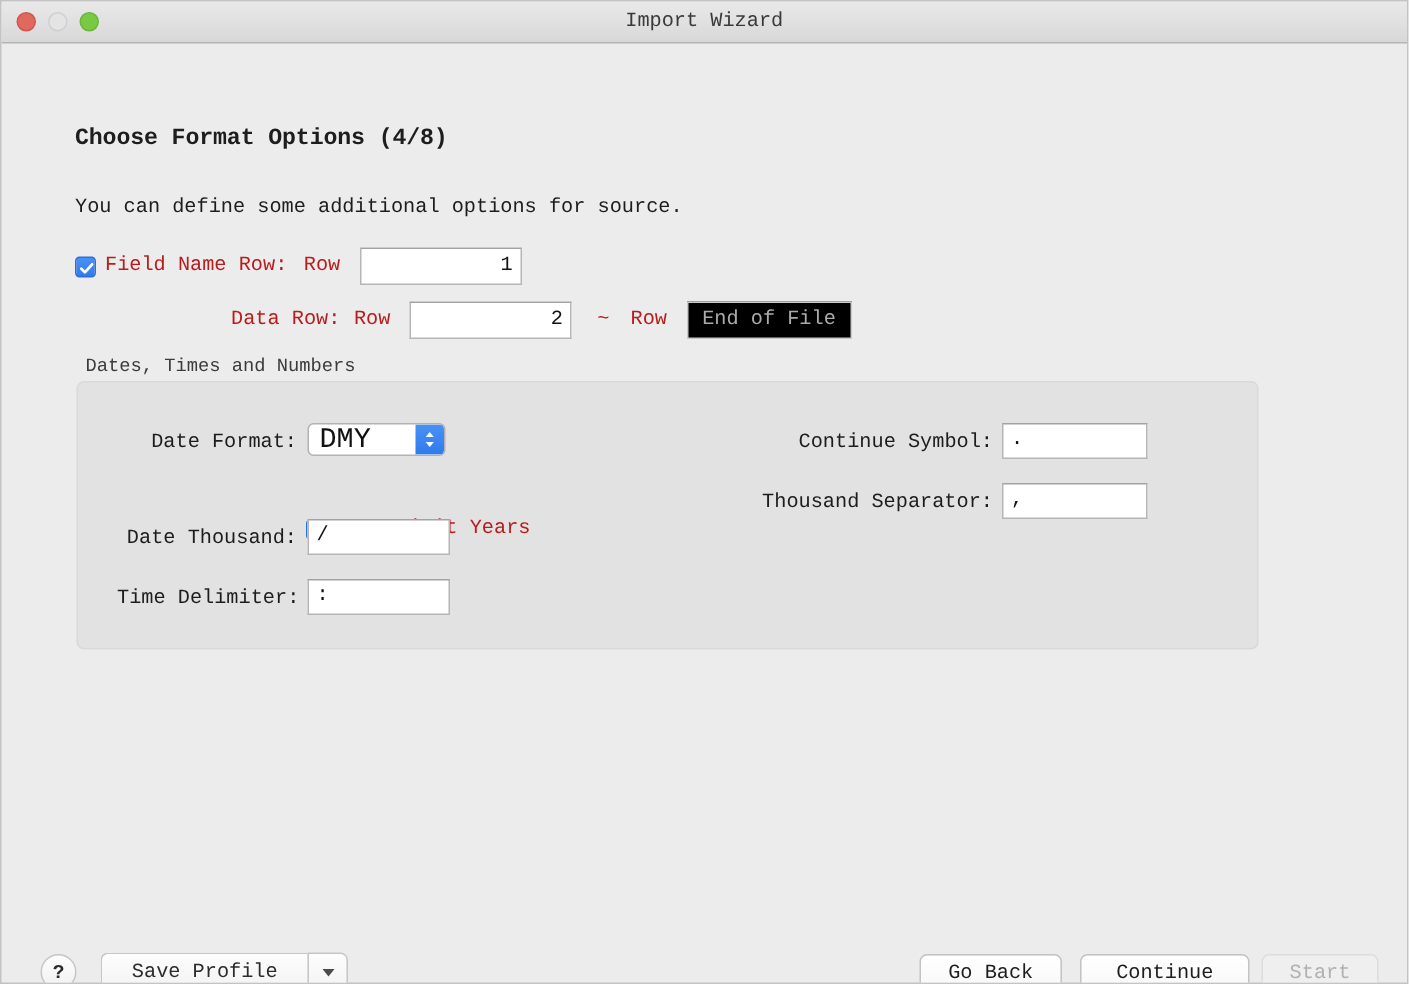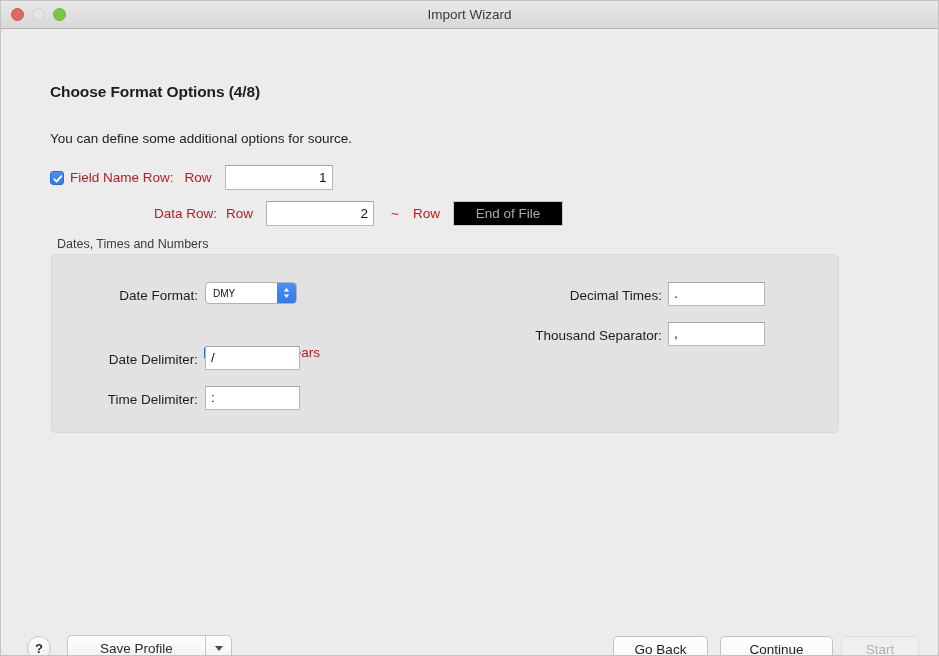--- a/index.html
+++ b/index.html
@@ -16,20 +16,21 @@
   }
 
   #window {
     position: relative;
     width: 939px;
     height: 656px;
     background: #ececec;
     box-sizing: border-box;
     border: 1px solid #c3c3c3;
     overflow: hidden;
+    font-family: Liberation Mono, monospace;
   }
 
   
   #titlebar {
     position: relative;
     height: 28px;
     background: linear-gradient(to bottom, #e9e9e9 0%, #d8d8d8 100%);
     border-bottom: 1px solid #b4b4b4;
     box-sizing: border-box;
   }
@@ -203,21 +204,21 @@
     background: #ffffff;
     border: 1px solid #b2b2b2;
     border-radius: 4px;
     box-sizing: border-box;
     display: flex;
     align-items: center;
     overflow: hidden;
   }
   #popup-date-format .pv {
     flex: 1;
-    font-size: 10px;
+    font-size: 19px;
     color: #111;
     padding-left: 7px;
   }
   #popup-arrowbox {
     width: 19px;
     height: 100%;
     background: linear-gradient(to bottom, #4a90f5 0%, #2f7bee 100%);
     display: flex;
     flex-direction: column;
     align-items: center;
@@ -395,27 +396,27 @@
 
       <div id="cb-four-digit">
         <span class="checkbox">
           <svg width="12" height="12" viewBox="0 0 12 12">
             <path d="M2.2 6.2 L4.6 8.6 L9.4 3.2" fill="none" stroke="#ffffff" stroke-width="1.8" stroke-linecap="round" stroke-linejoin="round"></path>
           </svg>
         </span>
         <span class="lbl cb-label">Four Digit Years</span>
       </div>
 
-      <span class="grp-label" id="lbl-date-delim">Date Delimiter:</span>
+      <span class="grp-label" id="lbl-date-delim">Date Thousand:</span>
       <span class="tfield" id="inp-date-delim">/</span>
 
       <span class="grp-label" id="lbl-time-delim">Time Delimiter:</span>
       <span class="tfield" id="inp-time-delim">:</span>
 
-      <span class="grp-label" id="lbl-decimal">Decimal Times:</span>
+      <span class="grp-label" id="lbl-decimal">Continue Symbol:</span>
       <span class="tfield" id="inp-decimal">.</span>
 
       <span class="grp-label" id="lbl-thousand">Thousand Separator:</span>
       <span class="tfield" id="inp-thousand">,</span>
 
     </div>
 
     <div id="help-button">?</div>
 
     <div id="save-profile-group">

